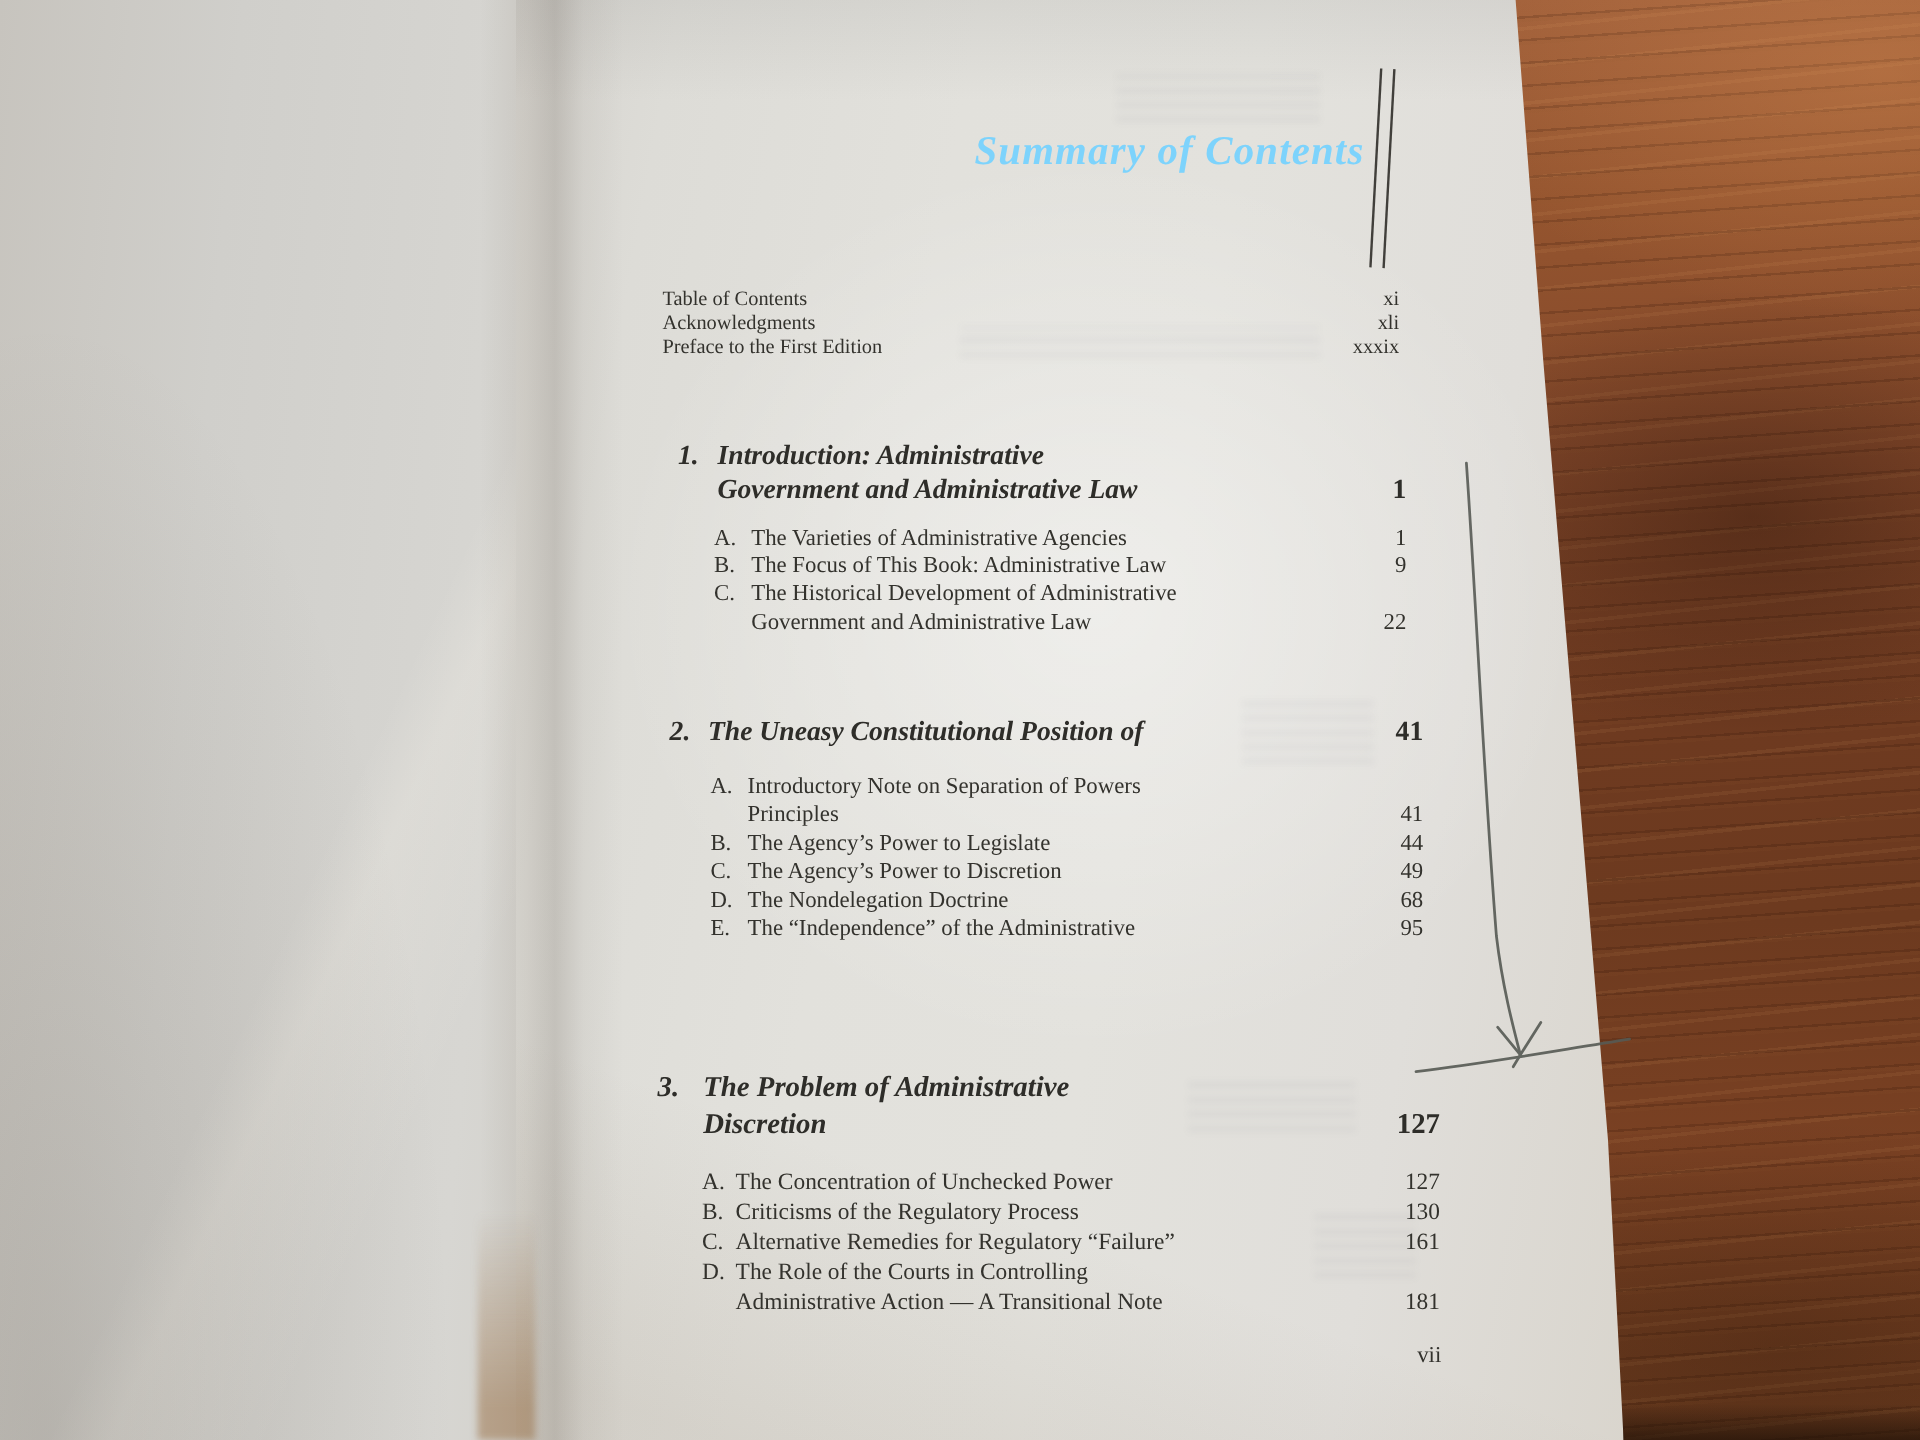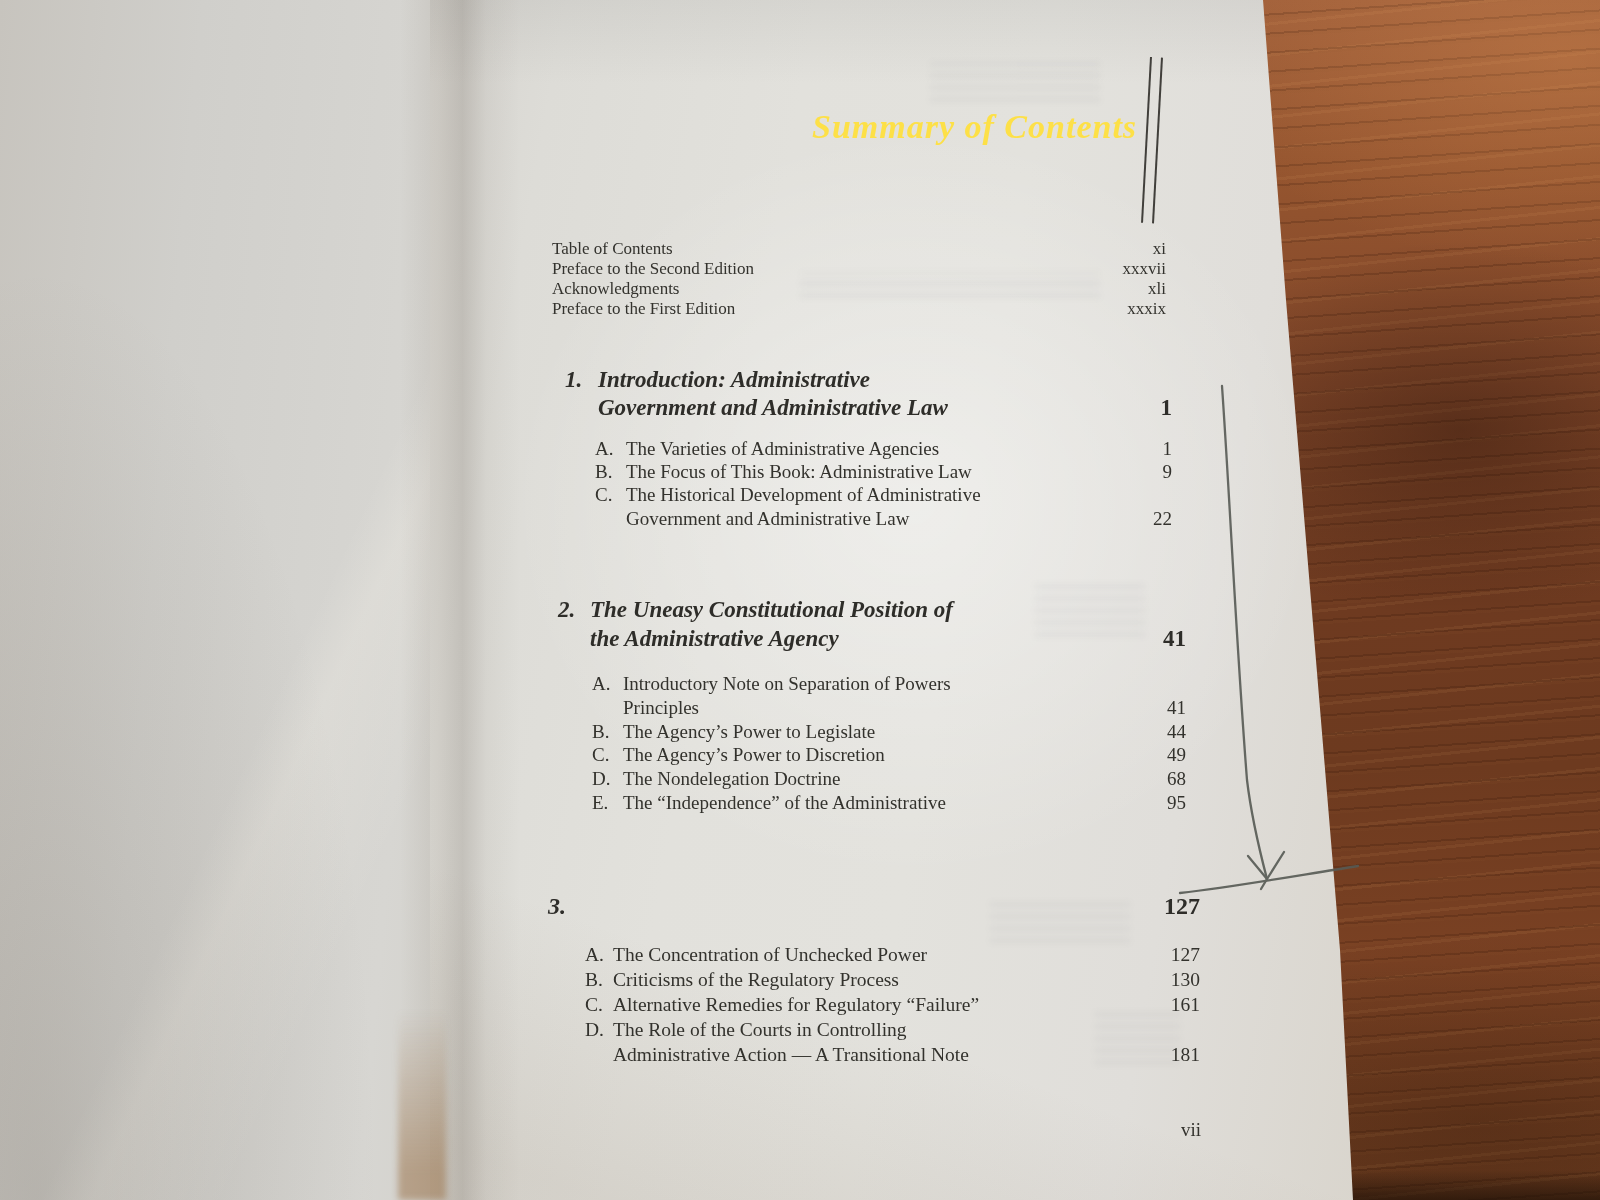--- a/index.html
+++ b/index.html
@@ -53,21 +53,21 @@
   }
   
   .ghost{
     position:absolute;opacity:.5;filter:blur(3px);
     background:repeating-linear-gradient(0deg, rgba(95,95,108,0.13) 0 5px, rgba(95,95,108,0) 5px 12px);
   }
   
   .content{position:absolute;inset:0;}
   .title{
     position:absolute;left:812px;top:108px;margin:0;
-    font-size:34px;font-weight:700;font-style:italic;letter-spacing:1px;color:#fde047;
+    font-size:34px;font-weight:700;font-style:italic;letter-spacing:1px;color:#7dd3fc;
     white-space:nowrap;
   }
   .double-rule{
     position:absolute;left:1150px;top:57px;height:166px;width:9px;
     border-left:2px solid #413f3b;border-right:2px solid #413f3b;
     transform:rotate(3.1deg);transform-origin:top left;
   }
   .front-matter{position:absolute;left:552px;top:239px;width:614px;}
   .fm-row{display:flex;justify-content:space-between;font-size:17px;line-height:20px;}
   .fm-page{text-align:left;}
@@ -117,24 +117,20 @@
 
   <div class="content">
     <h1 class="title">Summary of Contents</h1>
     <div class="double-rule"></div>
     <div class="front-matter" id="front-matter">
         <div class="fm-row">
           <span class="fm-label">Table of Contents</span>
           <span class="fm-page">xi</span>
         </div>
         <div class="fm-row">
-          <span class="fm-label">Preface to the Second Edition</span>
-          <span class="fm-page">xxxvii</span>
-        </div>
-        <div class="fm-row">
           <span class="fm-label">Acknowledgments</span>
           <span class="fm-page">xli</span>
         </div>
         <div class="fm-row">
           <span class="fm-label">Preface to the First Edition</span>
           <span class="fm-page">xxxix</span>
         </div>
       </div>
     <div id="sections">
         <div class="section s1">
@@ -169,21 +165,20 @@
               </div>
               <span class="ipage">22</span>
             </div>
           </div>
         </div>
         <div class="section s2">
           <div class="heading">
             <span class="hnum">2.</span>
             <div class="hlines">
               <div class="hline">The Uneasy Constitutional Position of</div>
-              <div class="hline">the Administrative Agency</div>
             </div>
             <span class="hpage">41</span>
           </div>
           <div class="items">
             <div class="item">
               <span class="iletter">A.</span>
               <div class="ilines">
                 <div class="iline">Introductory Note on Separation of Powers</div>
                 <div class="iline">Principles</div>
               </div>
@@ -215,20 +210,24 @@
               <div class="ilines">
                 <div class="iline">The “Independence” of the Administrative</div>
               </div>
               <span class="ipage">95</span>
             </div>
           </div>
         </div>
         <div class="section s3">
           <div class="heading">
             <span class="hnum">3.</span>
+            <div class="hlines">
+              <div class="hline">The Problem of Administrative</div>
+              <div class="hline">Discretion</div>
+            </div>
             <span class="hpage">127</span>
           </div>
           <div class="items">
             <div class="item">
               <span class="iletter">A.</span>
               <div class="ilines">
                 <div class="iline">The Concentration of Unchecked Power</div>
               </div>
               <span class="ipage">127</span>
             </div>

